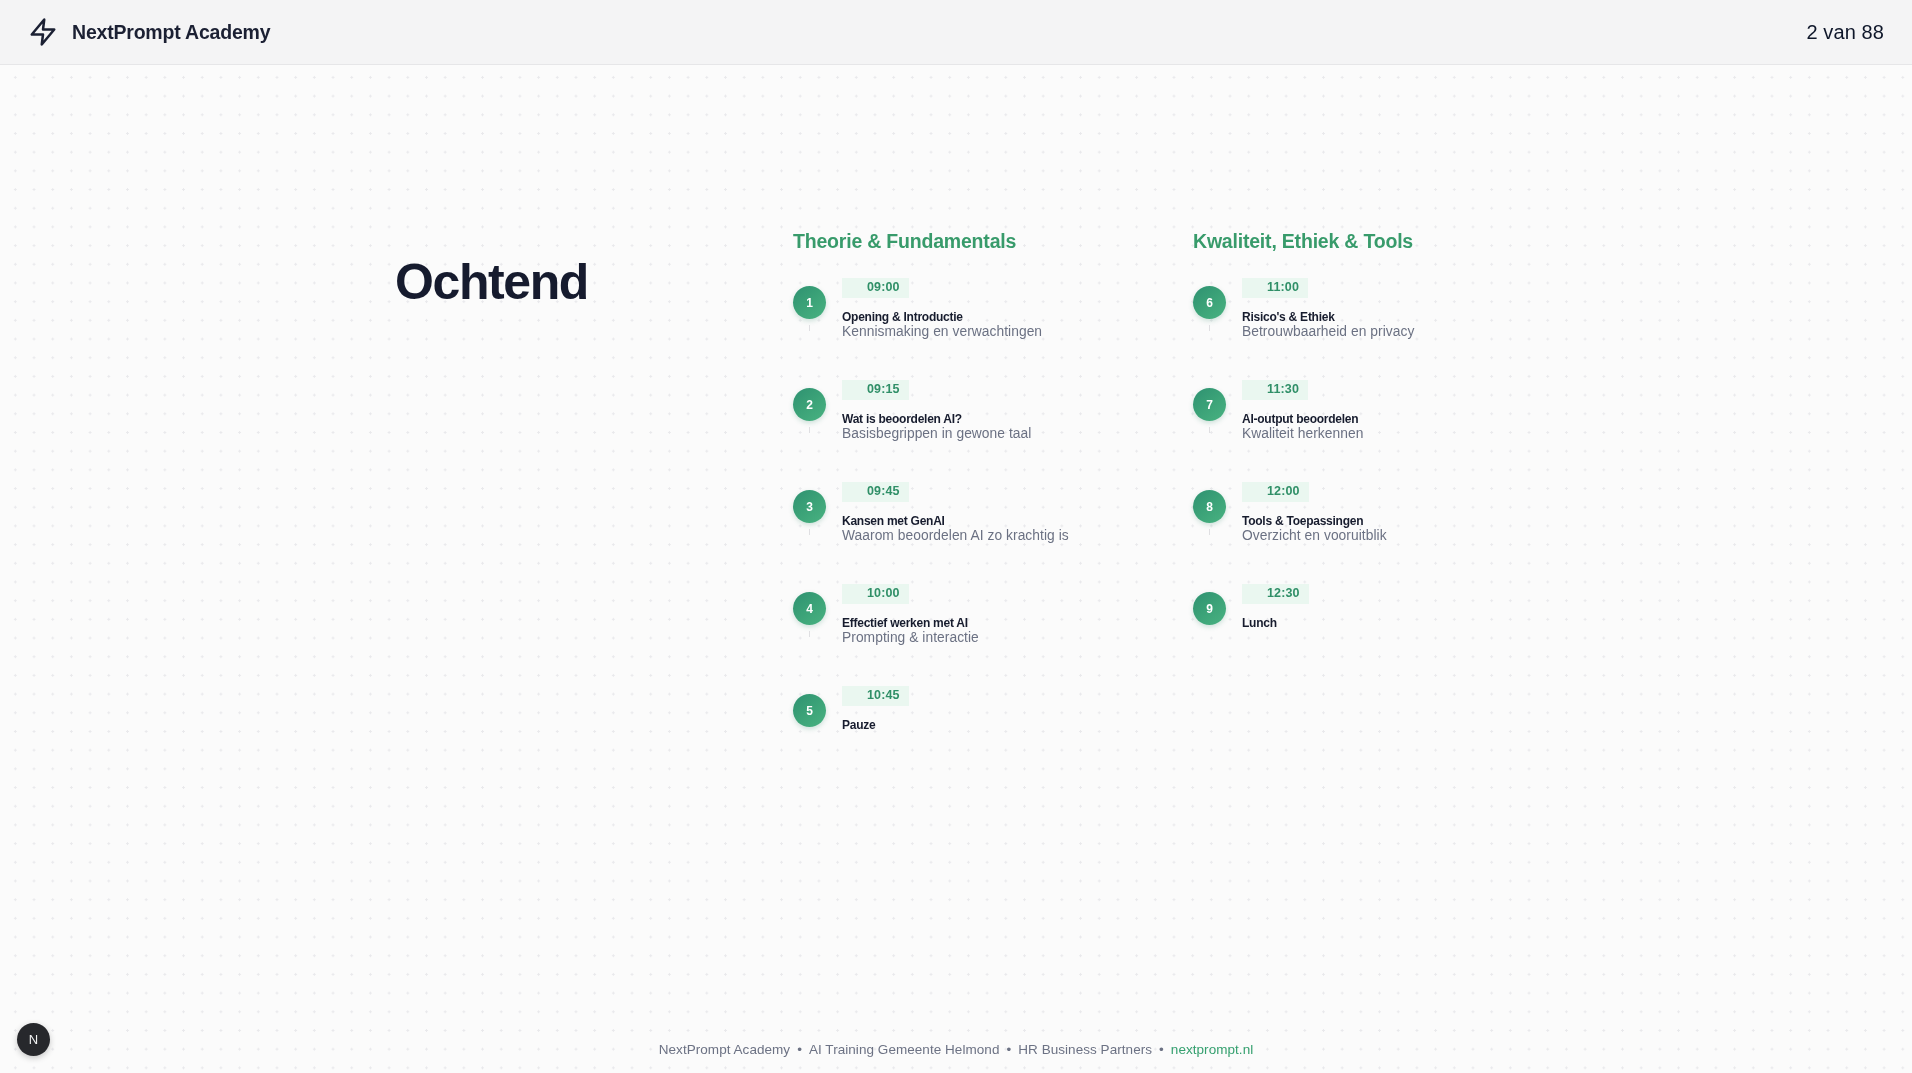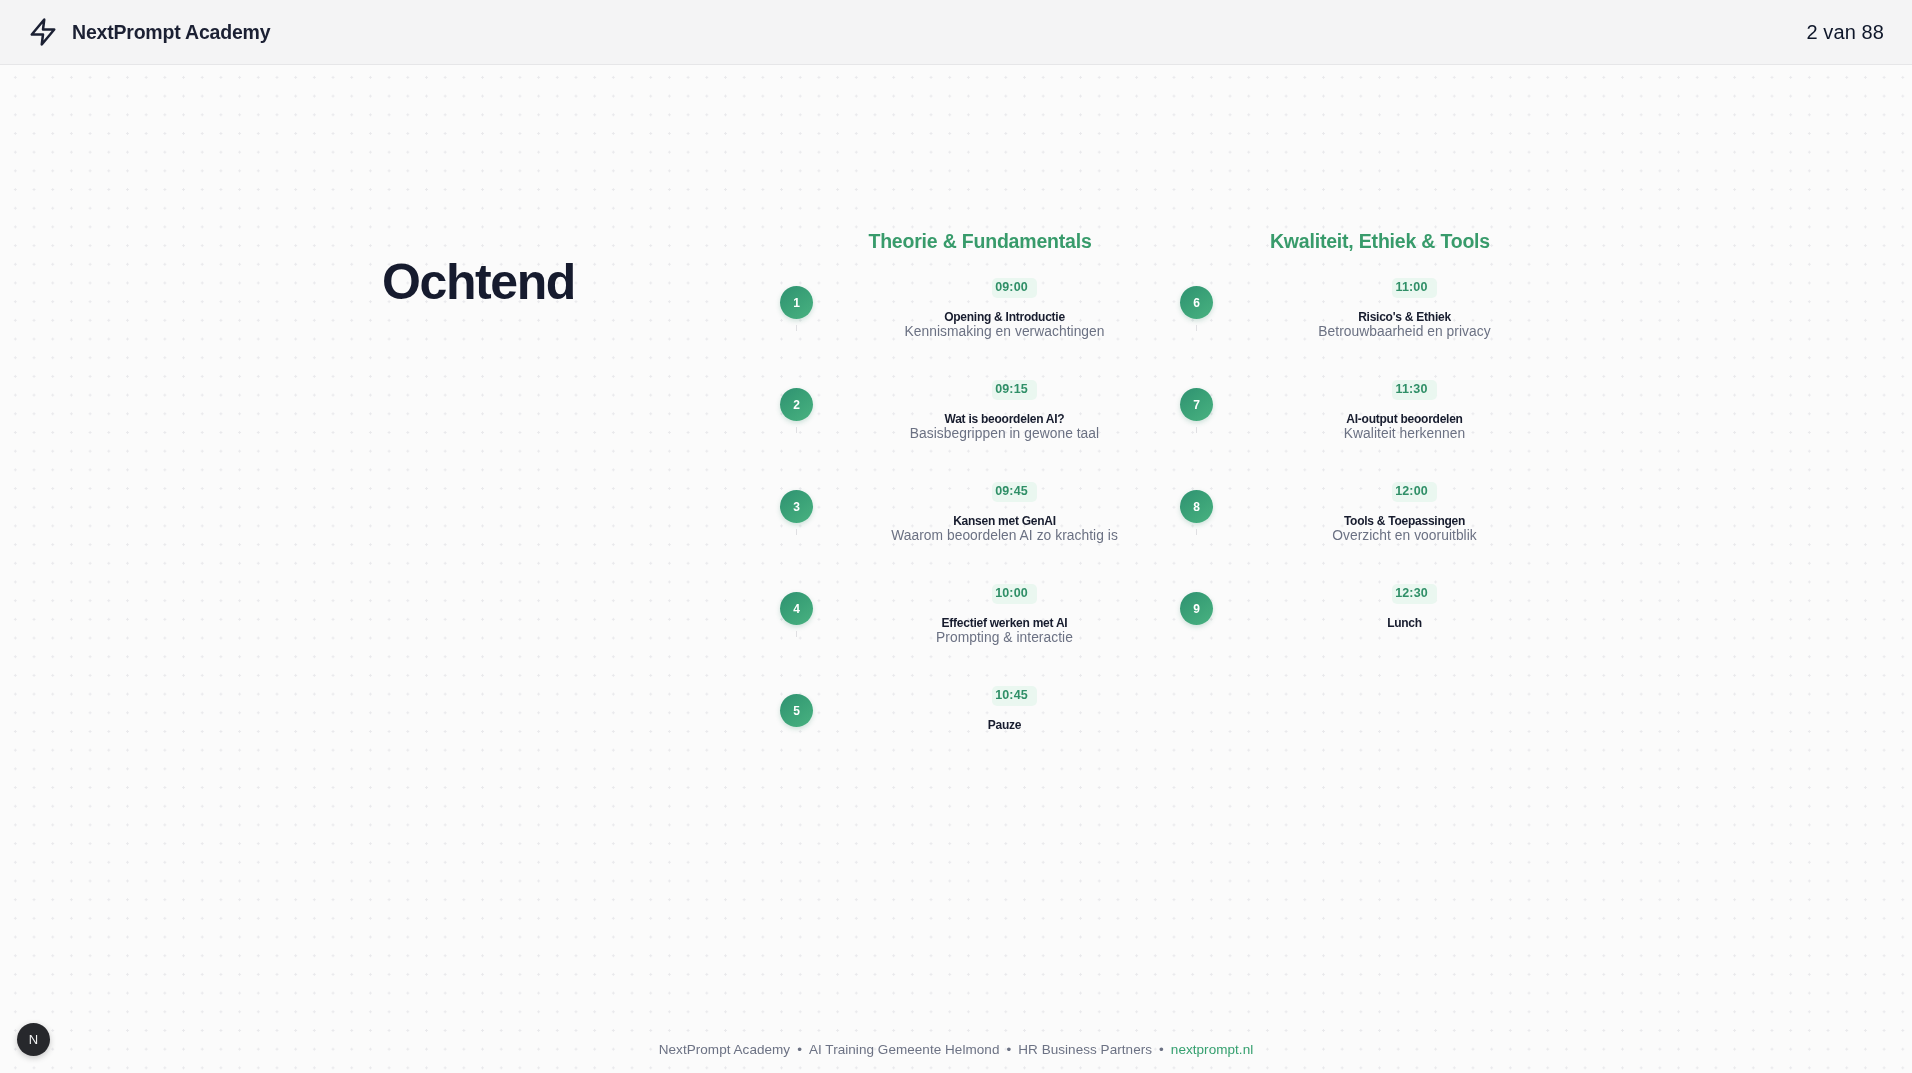--- a/index.html
+++ b/index.html
@@ -60,23 +60,24 @@
     align-items:flex-start;
   }
   .slide-title {
     flex:0 0 398px;
     font-size:50px;
     font-weight:bold;
     color:#161b2e;
     letter-spacing:-1.4px;
     line-height:1.05;
     padding-top:26px;
+    margin-left:13px;
   }
   .columns { display:flex; flex:1 1 auto; gap:0; }
-  .column { flex:0 0 400px;text-align:center; }
+  .column { flex:0 0 400px; }
   .column-heading {
     font-size:19.5px;
     font-weight:bold;
     color:#389b6b;
     letter-spacing:-0.2px;
     margin-bottom:23px;
     white-space:nowrap;
   }
 
   
@@ -105,25 +106,24 @@
     width:1px;
     background:#dfdfe2;
   }
   .tl-body { flex:1 1 auto; padding-top:1px; }
   .tl-time {
     display:inline-block;
     background:#eaf7f0;
     color:#2f8f67;
     font-size:12.5px;
     font-weight:bold;
-    padding:3px 9px 4px 3px;
-    border-radius:5px;
+    padding:3px 9px 4px 25px;
+    border-radius:0;
     letter-spacing:0.15px;
     line-height:1;
-    margin-left:20px;
   }
   .tl-title {
     font-size:12px;
     font-weight:bold;
     color:#171c2e;
     letter-spacing:-0.25px;
     margin-top:12px;
   }
   .tl-desc {
     font-size:13.8px;

